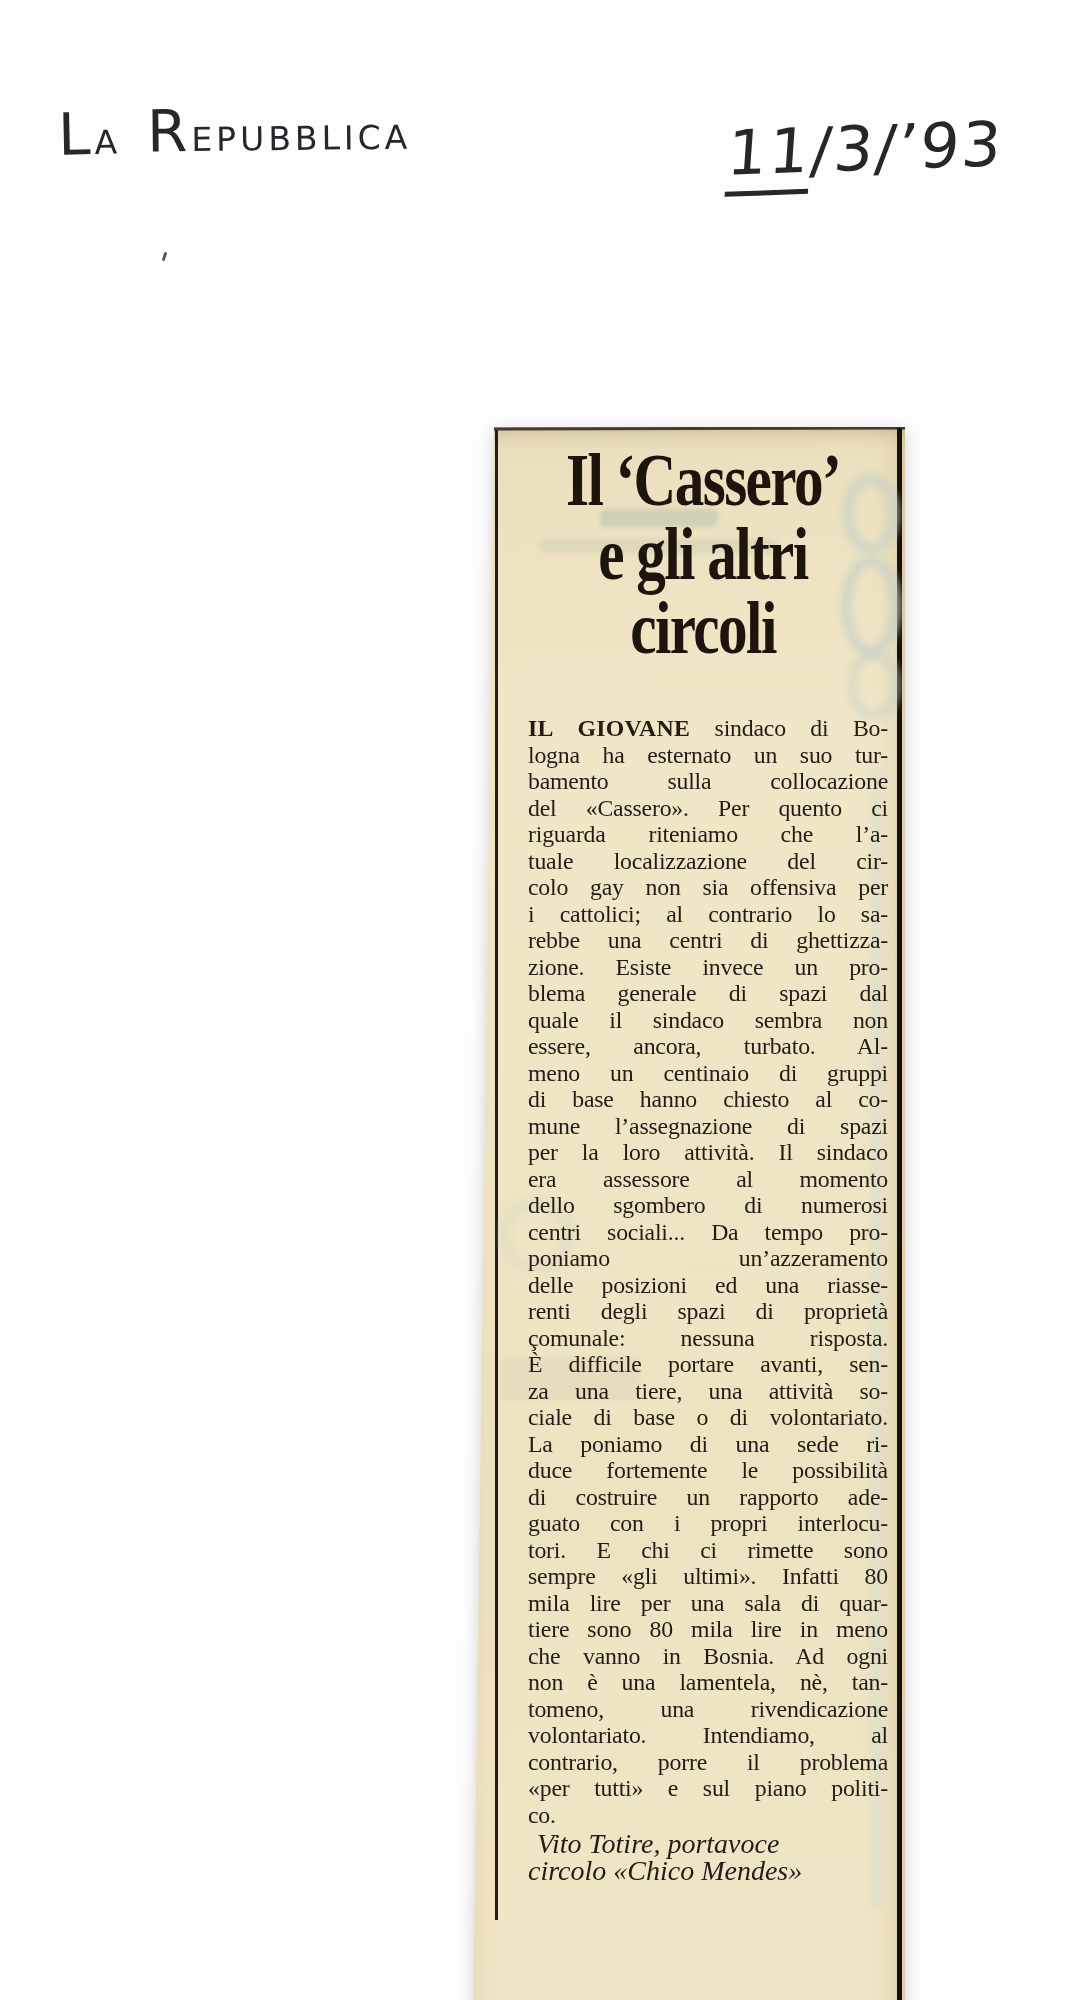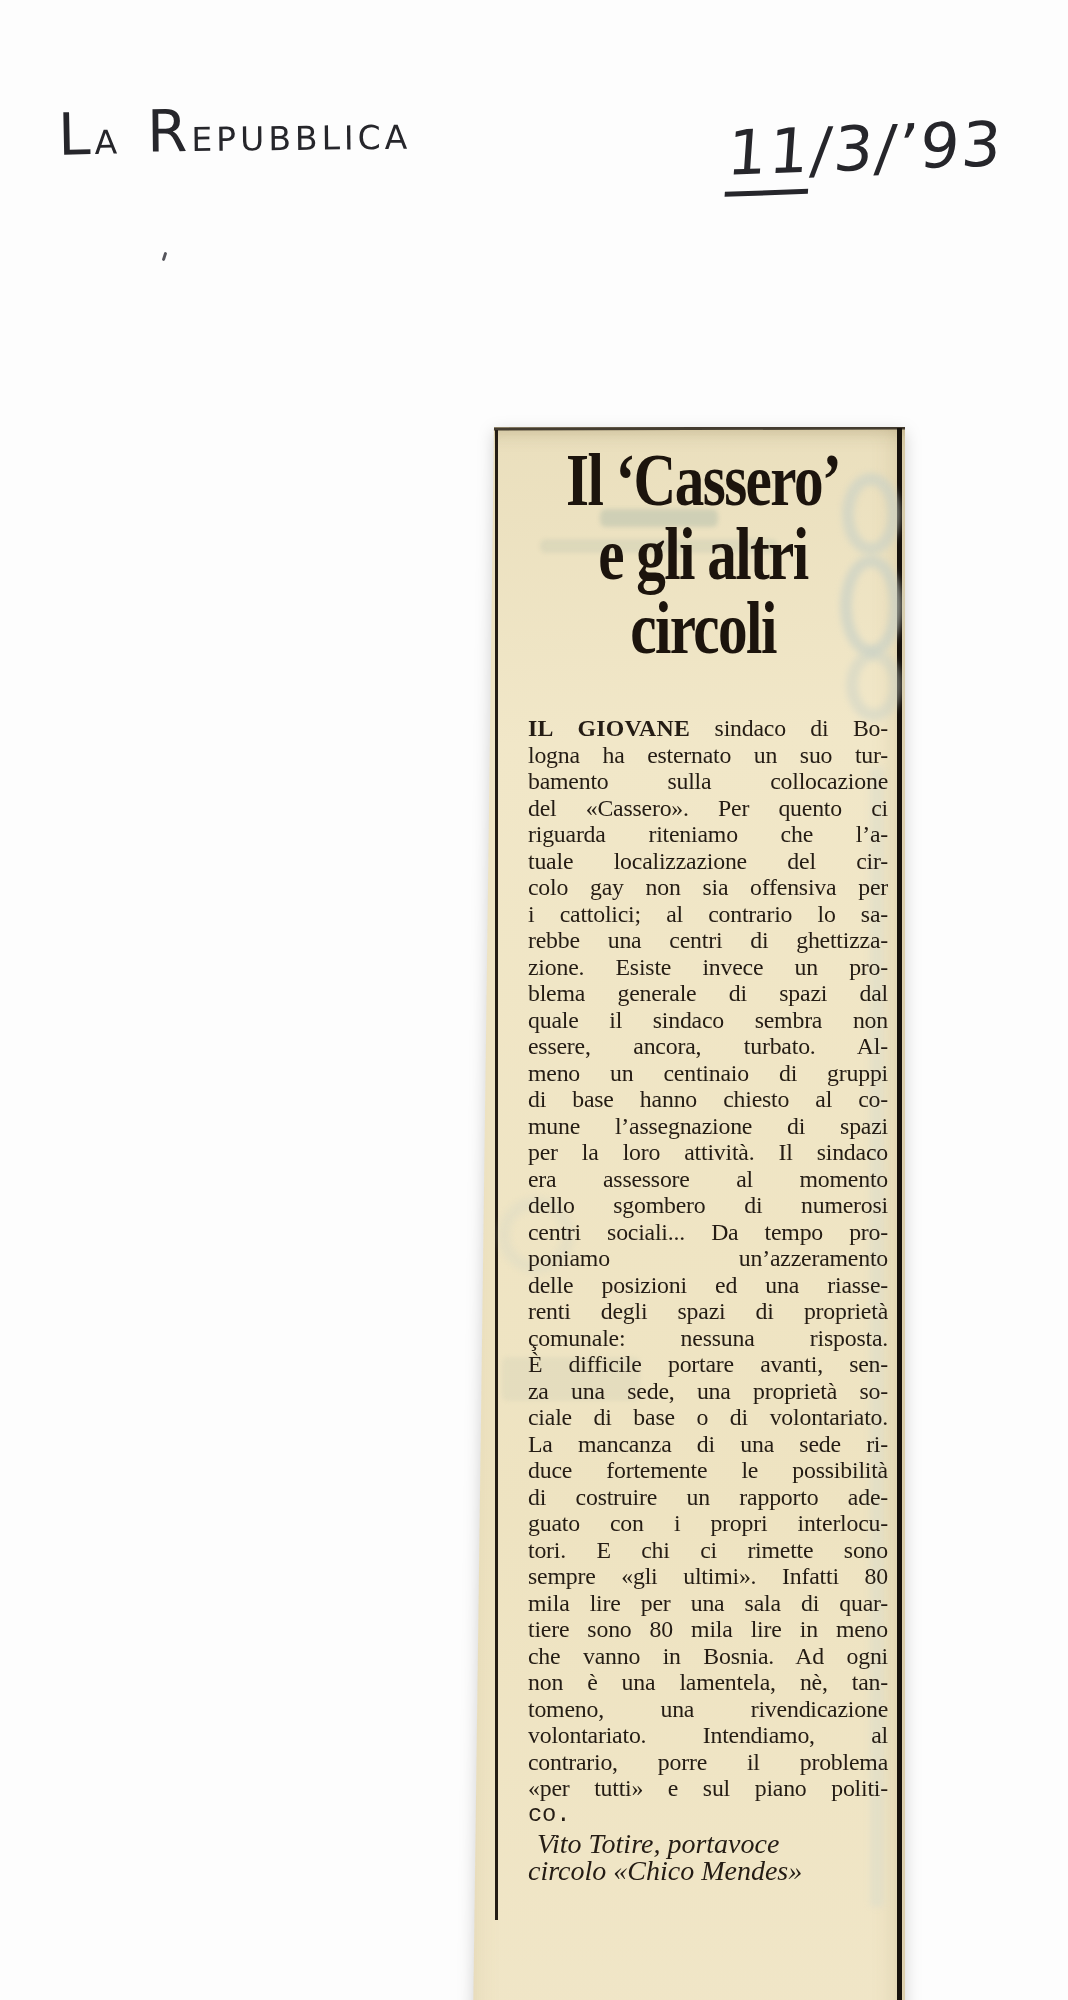--- a/index.html
+++ b/index.html
@@ -88,21 +88,21 @@
     position:absolute;left:52px;top:288px;width:368px;
     color:#241c14;
   }
   .jline{
     height:26.5px;line-height:26.5px;font-size:23.8px;
     letter-spacing:-0.2px;
     text-align:justify;text-align-last:justify;
     white-space:nowrap;
     margin-left:8px;
   }
-  .jline.no-just{text-align:center;text-align-last:left;font-family:Liberation Mono, monospace;}
+  .jline.no-just{text-align:center;text-align-last:left;}
   .lead-in{font-weight:bold;letter-spacing:0.3px;}
   .signature{margin-top:3px;}
   .sig-line{
     font-style:italic;font-size:28px;line-height:26.5px;
     white-space:nowrap;color:#241c14;
   }
   .sig-line:nth-child(1){padding-left:17px;}
   .sig-line:nth-child(2){padding-left:8px;}
 </style>
 </head>
@@ -158,23 +158,23 @@
         <div class="jline">mune l’assegnazione di spazi</div>
         <div class="jline">per la loro attività. Il sindaco</div>
         <div class="jline">era assessore al momento</div>
         <div class="jline">dello sgombero di numerosi</div>
         <div class="jline">centri sociali... Da tempo pro-</div>
         <div class="jline">poniamo un’azzeramento</div>
         <div class="jline">delle posizioni ed una riasse-</div>
         <div class="jline">renti degli spazi di proprietà</div>
         <div class="jline">çomunale: nessuna risposta.</div>
         <div class="jline">È difficile portare avanti, sen-</div>
-        <div class="jline">za una sede, una proprietà so-</div>
+        <div class="jline">za una tiere, una attività so-</div>
         <div class="jline">ciale di base o di volontariato.</div>
-        <div class="jline">La mancanza di una sede ri-</div>
+        <div class="jline">La poniamo di una sede ri-</div>
         <div class="jline">duce fortemente le possibilità</div>
         <div class="jline">di costruire un rapporto ade-</div>
         <div class="jline">guato con i propri interlocu-</div>
         <div class="jline">tori. E chi ci rimette sono</div>
         <div class="jline">sempre «gli ultimi». Infatti 80</div>
         <div class="jline">mila lire per una sala di quar-</div>
         <div class="jline">tiere sono 80 mila lire in meno</div>
         <div class="jline">che vanno in Bosnia. Ad ogni</div>
         <div class="jline">non è una lamentela, nè, tan-</div>
         <div class="jline">tomeno, una rivendicazione</div>

